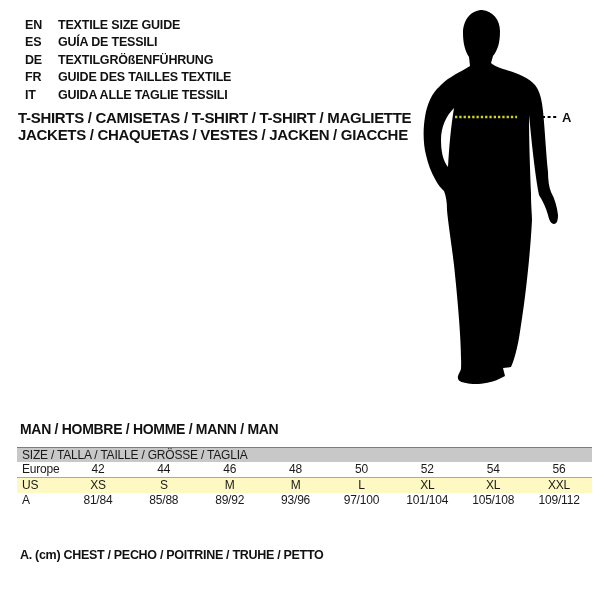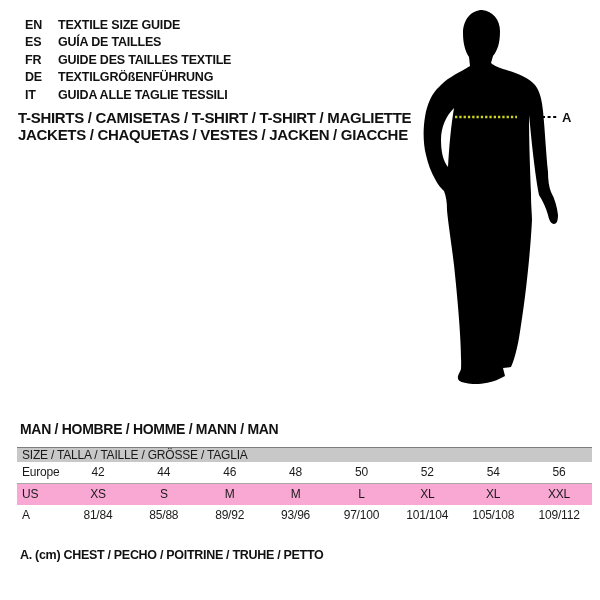--- a/index.html
+++ b/index.html
@@ -24,48 +24,48 @@
   .size-table{
     position:absolute;left:17px;top:447px;width:575px;
     border-collapse:collapse;table-layout:fixed;
     font-size:12px;letter-spacing:-0.2px;color:#1a1a1a;
   }
   .size-table col.c-label{width:48px;}
   .size-table th{
     background:#c8c8c8;border-top:1px solid #7d7d7d;
     font-weight:normal;text-align:left;padding:0 8px 0 5px;height:14px;line-height:14px;font-size:12px;
   }
-  .size-table td{height:21px;line-height:15px;padding:0;text-align:center;font-weight:normal;}
+  .size-table td{height:15px;line-height:15px;padding:0;text-align:center;font-weight:normal;}
   .size-table td.lbl{text-align:left;padding-left:5px;}
-  .size-table tr.band{background:#f9a8d4;}
+  .size-table tr.band{background:#fef9c3;}
   .size-table tr.rule{border-bottom:1px solid #a8a8a8;}
   
   .footnote{position:absolute;left:20px;top:548px;font-size:12.5px;font-weight:bold;letter-spacing:-0.3px;}
 </style>
 </head>
 <body>
 
 <div class="canvas">
 
   <div class="lang-list">
     <div class="lang-row">
       <span class="lang-code">EN</span>
       <span class="lang-label">TEXTILE SIZE GUIDE</span>
     </div>
     <div class="lang-row">
       <span class="lang-code">ES</span>
-      <span class="lang-label">GUÍA DE TAILLES</span>
+      <span class="lang-label">GUÍA DE TESSILI</span>
+    </div>
+    <div class="lang-row">
+      <span class="lang-code">DE</span>
+      <span class="lang-label">TEXTILGRÖßENFÜHRUNG</span>
     </div>
     <div class="lang-row">
       <span class="lang-code">FR</span>
       <span class="lang-label">GUIDE DES TAILLES TEXTILE</span>
-    </div>
-    <div class="lang-row">
-      <span class="lang-code">DE</span>
-      <span class="lang-label">TEXTILGRÖßENFÜHRUNG</span>
     </div>
     <div class="lang-row">
       <span class="lang-code">IT</span>
       <span class="lang-label">GUIDA ALLE TAGLIE TESSILI</span>
     </div>
   </div>
 
   <div class="categories">
     <div>T-SHIRTS / CAMISETAS / T-SHIRT / T-SHIRT / MAGLIETTE</div>
     <div>JACKETS / CHAQUETAS / VESTES / JACKEN / GIACCHE</div>

